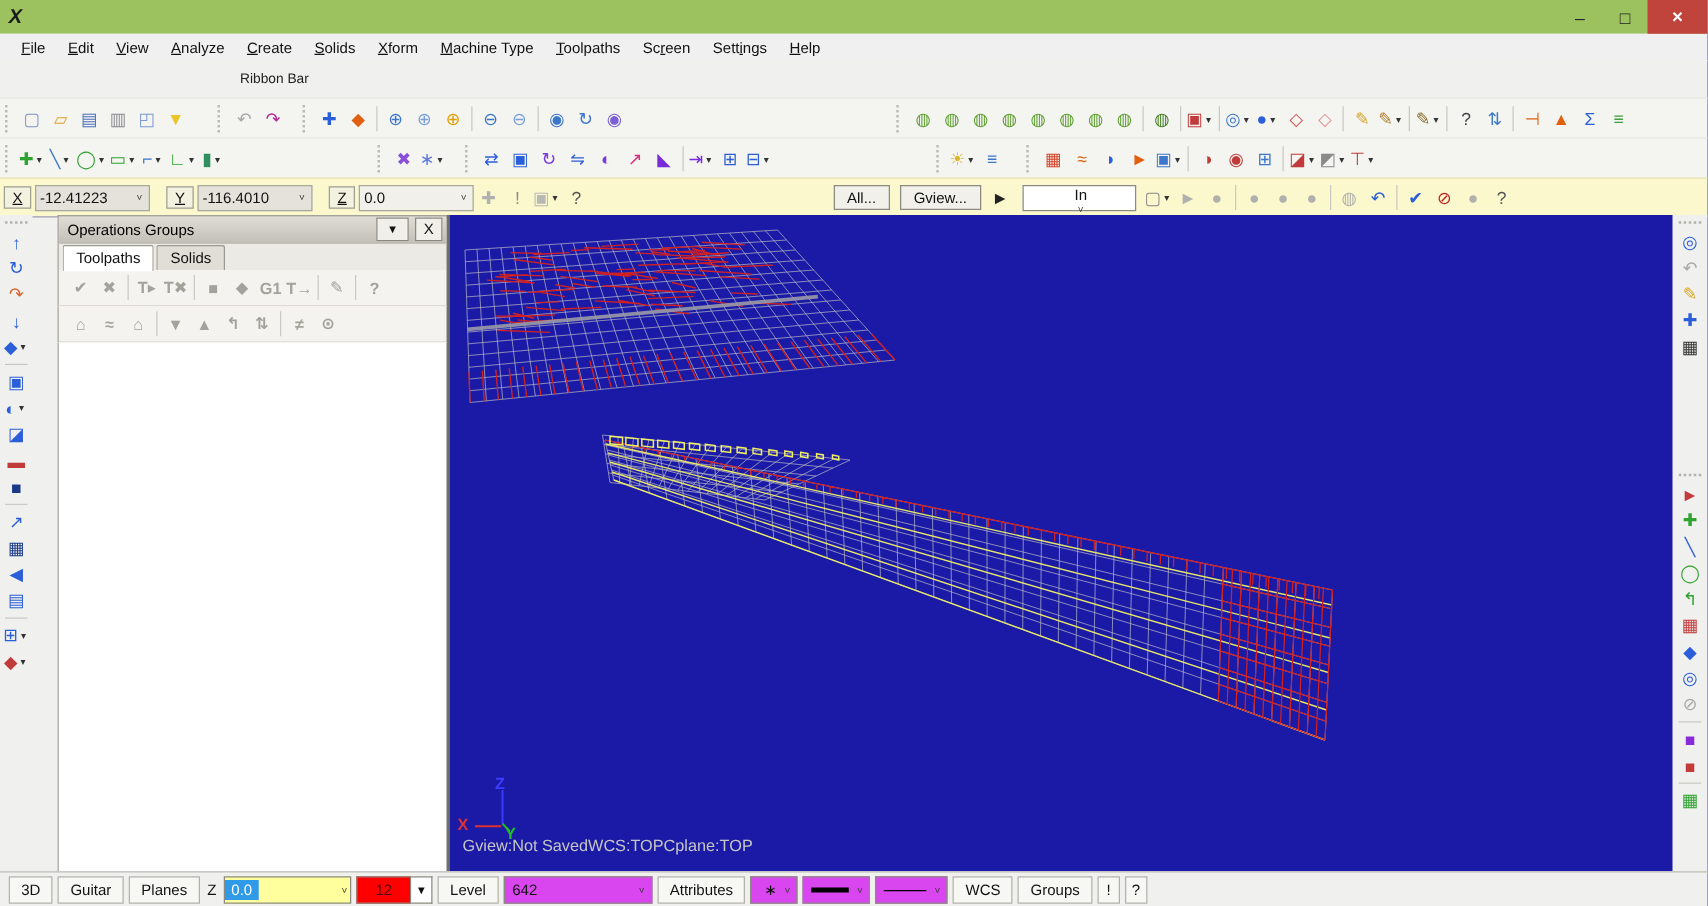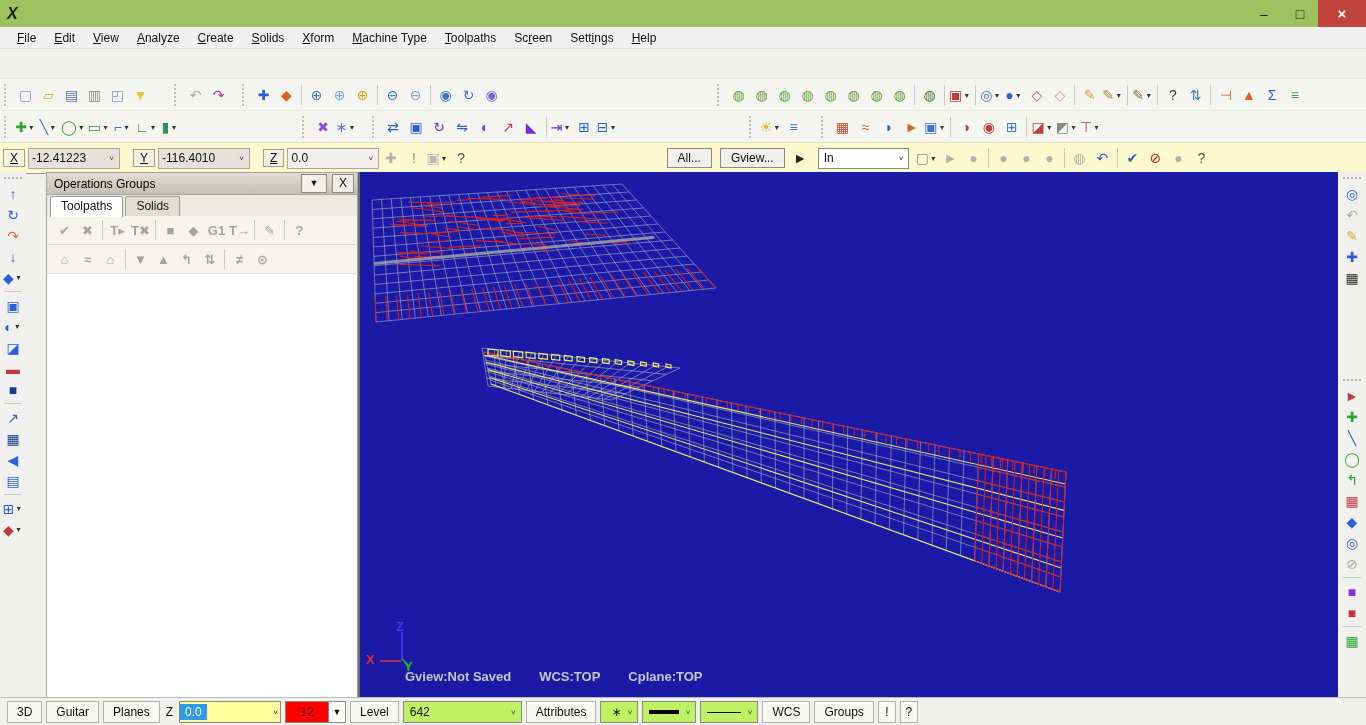--- a/index.html
+++ b/index.html
@@ -32,21 +32,21 @@
   .sep{width:1px;height:20px;background:#c9c9c4;margin:0 3px;}
   .handle{width:4px;height:22px;border-left:2px dotted #bcbcb6;margin:0 4px 0 2px;}
   .dots{width:18px;border-top:2px dotted #b2b2ac;margin:3px 0 4px;}
 
   
   .acrow{position:absolute;top:142px;left:0;right:0;height:30px;background:#fbf8ce;display:flex;align-items:center;border-top:1px solid #e3e0b8;border-bottom:1px solid #9a9ab8;}
   .aclabel{border:1px solid #a0a090;background:#f3f1df;padding:1px 6px;margin:0 3px;text-decoration:underline;}
   .acfield{width:84px;height:19px;background:#e9e7df;border:1px solid #a8a89a;display:flex;align-items:center;padding:0 3px;background:#e4e2da;}
   .acfield .v{flex:1;font-size:12px;}
   .acbtn{border:1px solid #8a8a80;background:#f2f0ea;padding:2px 10px;margin:0 4px;}
-  .combo{height:19px;border:1px solid #8a8a80;background:#fff;display:flex;align-items:center;padding:0 2px 0 5px;}
+  .combo{height:19px;border:1px solid #8a8a80;background:#fff;display:flex;align-items:center;padding:0 2px 0 5px;flex-direction:column;}
   .combo .v{flex:1;}
 
   
   .side-tb{position:absolute;top:172px;background:#f0f0ee;display:flex;flex-direction:column;align-items:center;padding-top:2px;}
   #lefttb{left:0;width:26px;height:525px;}
   #righttb{left:1338px;width:28px;height:525px;}
   .vsep{width:18px;height:1px;background:#c9c9c4;margin:3px 0;}
   .vgap{height:88px;}
 
   
@@ -58,39 +58,39 @@
   .ops-tabs{display:flex;align-items:flex-end;height:21px;background:#eceae4;border-left:1px solid #a3a39b;border-right:1px solid #a3a39b;padding-left:3px;}
   .tab{padding:2px 10px 3px;border:1px solid #99998f;border-bottom:none;border-radius:2px 2px 0 0;background:#e0ded6;margin-right:2px;}
   .tab.active{background:#fff;position:relative;top:1px;padding-bottom:4px;}
   .ops-icons{height:28px;background:#f4f3ef;border-left:1px solid #a3a39b;border-right:1px solid #a3a39b;display:flex;align-items:center;padding-left:6px;border-bottom:1px solid #dddbd4;}
   .ops-icons .tbtn{color:#a3a39b;font-size:13px;font-weight:bold;}
   .ops-body{background:#fff;border:1px solid #a3a39b;border-top:none;height:430px;}
 
   
   .viewport{position:absolute;top:172px;left:358px;width:980px;height:525px;background:#1b1aa7;border-left:2px solid #6a6a72;overflow:hidden;}
   .viewport svg{position:absolute;top:0;left:0;}
-  .vp-status{position:absolute;left:10px;top:497px;color:#c6c6c6;font-weight:bold;font-size:13px;display:flex;gap:28px;margin-left:35px;}
+  .vp-status{position:absolute;left:10px;top:497px;color:#c6c6c6;font-weight:normal;font-size:13px;display:flex;}
   .axis-label{position:absolute;font-weight:bold;font-size:13px;}
   .scale-box{position:absolute;left:842px;top:478px;width:116px;text-align:center;}
   .scale-num{color:#ff2a2a;font-weight:bold;font-size:13px;}
   .scale-line{position:relative;height:2px;background:#e8e850;margin:2px 2px 3px;}
   .scale-line .tick{position:absolute;width:2px;height:14px;background:#e8e850;top:-6px;}
   .scale-unit{color:#fff;font-weight:bold;font-size:13px;}
 
   
   .statusbar{position:absolute;top:697px;left:0;right:0;height:28px;background:#f0f0ee;border-top:1px solid #bcbcb6;display:flex;align-items:center;padding:0 5px;}
   .sb-help{flex:1;}
   .sb-btn{border:1px solid #b2b2ab;background:#f7f7f4;padding:3px 9px;margin:0 2px;}
   .sb-lab{margin:0 4px;}
   .zcombo{width:100px;height:20px;border:1px solid #8a8a80;background:#ffff9e;display:flex;align-items:center;margin:0 2px;}
   .zsel{background:#2f9ae8;color:#fff;padding:1px 5px;}
   .colorcombo{display:flex;align-items:center;height:20px;margin:0 2px;}
   .swatch{background:#f00;color:#4d0000;width:42px;height:20px;border:1px solid #8a8a80;display:flex;align-items:center;justify-content:center;}
   .coldd{width:16px;height:20px;border:1px solid #8a8a80;border-left:none;background:#fff;display:flex;align-items:center;justify-content:center;font-size:9px;}
-  .wcombo{height:20px;border:1px solid #8a8a80;background:#bef264;display:flex;align-items:center;padding:0 3px 0 6px;margin:0 2px;}
+  .wcombo{height:20px;border:1px solid #8a8a80;background:#d946ef;display:flex;align-items:center;padding:0 3px 0 6px;margin:0 2px;}
   .linethick{width:30px;height:4px;background:#000;}
   .linethin{width:34px;height:1px;background:#000;}
   .sb-sm{border:1px solid #b2b2ab;background:#f7f7f4;width:16px;text-align:center;padding:3px 0;margin:0 2px;}
 </style>
 </head>
 <body>
 
 <div id="app">
 
   <div class="titlebar">
@@ -110,20 +110,23 @@
       <span class="menu-item"><u>C</u>reate</span>
       <span class="menu-item"><u>S</u>olids</span>
       <span class="menu-item"><u>X</u>form</span>
       <span class="menu-item"><u>M</u>achine Type</span>
       <span class="menu-item"><u>T</u>oolpaths</span>
       <span class="menu-item">Sc<u>r</u>een</span>
       <span class="menu-item">Sett<u>i</u>ngs</span>
       <span class="menu-item"><u>H</u>elp</span>
     </div>
 
+  <div class="ribbonrow">
+    <span class="ribbon-label">Ribbon Bar</span>
+  </div>
 
   <div class="tbrow" id="row1">
       <span class="handle"></span>
       <span class="tbtn">
         <span style="color: rgb(125, 151, 201);">▢</span>
       </span>
       <span class="tbtn">
         <span style="color: rgb(224, 162, 46);">▱</span>
       </span>
       <span class="tbtn">

